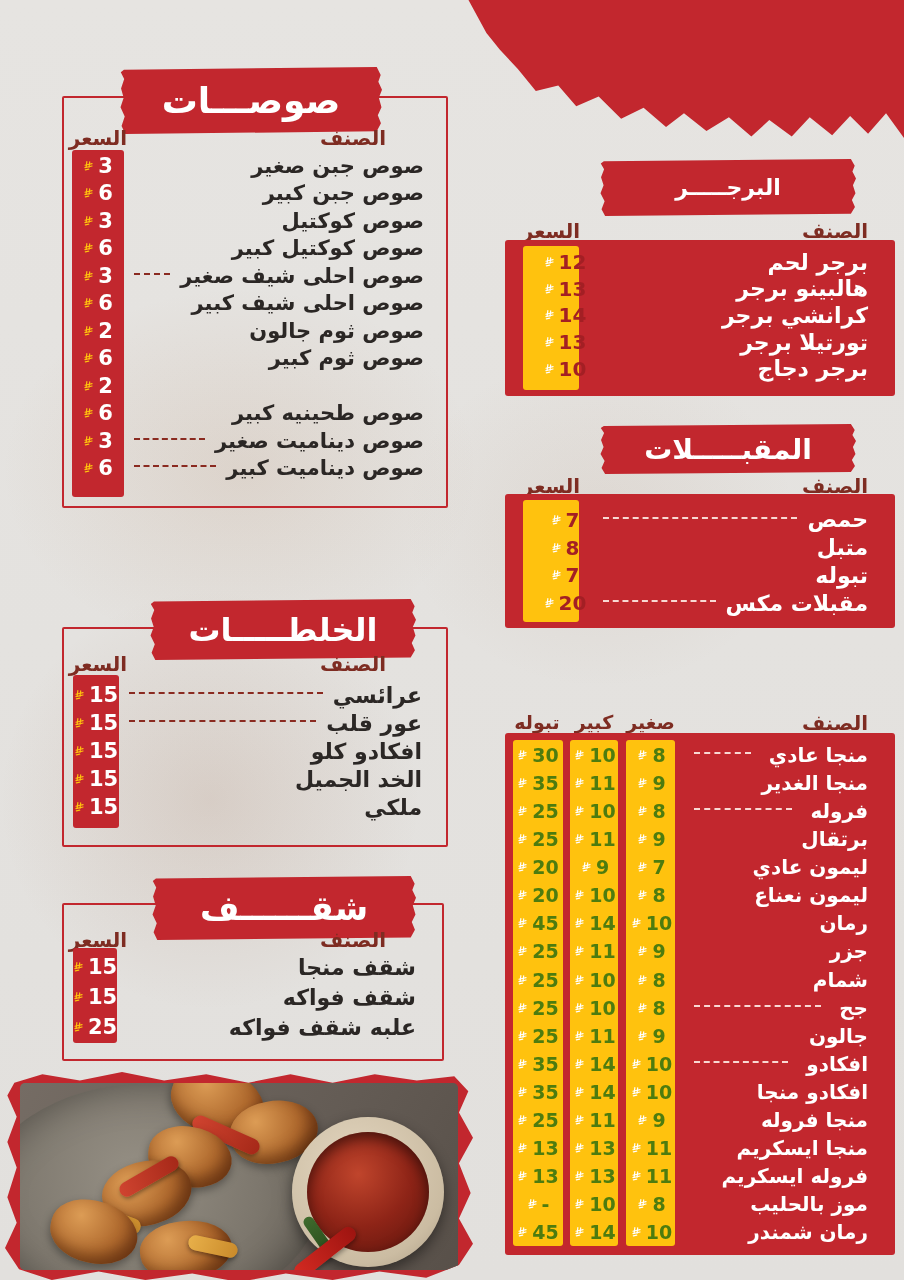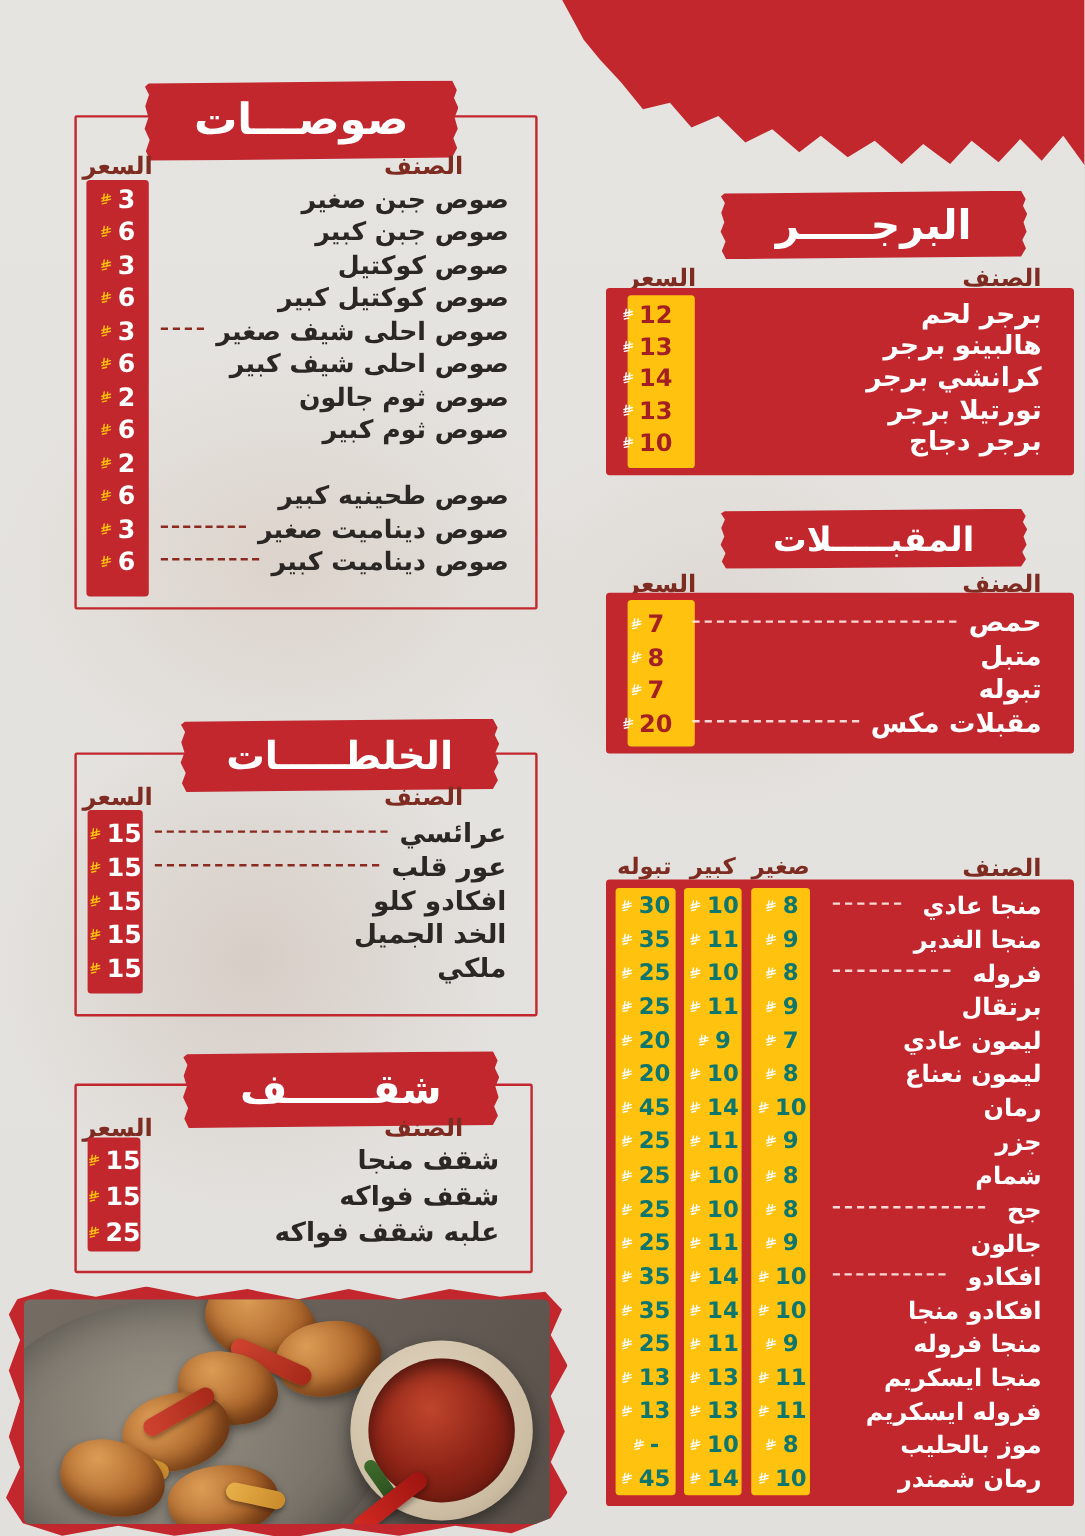--- a/index.html
+++ b/index.html
@@ -15,21 +15,21 @@
   
   .splash{position:absolute;left:455px;top:0;width:449px;height:138px;background:#c2272e;
     clip-path:polygon(3% 0,100% 0,100% 100%,96% 82%,92% 97%,88% 84%,84% 98%,79% 85%,75% 99%,70% 87%,66% 99%,61% 85%,56% 95%,51% 82%,47% 92%,42% 78%,37% 86%,32% 70%,27% 77%,23% 62%,18% 66%,14% 50%,10% 36%,7% 24%,5% 12%);}
   
   .tape{position:absolute;background:#c2272e;color:#fff;display:flex;align-items:center;justify-content:center;
     font-weight:bold;direction:rtl;
     clip-path:polygon(1.5% 4%,98% 0,99.5% 12%,98.6% 22%,100% 34%,98.8% 46%,99.8% 60%,98.4% 72%,99.6% 84%,98% 96%,2% 100%,.6% 88%,1.8% 74%,.2% 60%,1.4% 46%,.4% 32%,1.6% 18%,.3% 8%);}
   .t-sauces{left:120px;top:67px;width:262px;height:67px;font-size:36px;}
   .t-mixes{left:150px;top:599px;width:266px;height:61px;font-size:32px;}
   .t-shaqaf{left:152px;top:876px;width:264px;height:64px;font-size:34px;}
-  .t-burgers{left:600px;top:159px;width:256px;height:57px;font-size:34px;justify-content:center;}
+  .t-burgers{left:600px;top:159px;width:256px;height:57px;font-size:22px;justify-content:center;}
   .t-apps{left:600px;top:424px;width:256px;height:50px;font-size:28px;}
   .t-juices{left:598px;top:661px;width:262px;height:50px;font-size:28px;}
   
   .obox{position:absolute;border:2px solid #c2272e;border-radius:2px;}
   .b-sauces{left:62px;top:96px;width:382px;height:408px;}
   .b-mixes{left:62px;top:627px;width:382px;height:216px;}
   .b-shaqaf{left:62px;top:903px;width:378px;height:154px;}
   
   .panelbg{position:absolute;background:#c2272e;border-radius:3px;}
   .p-burgers{left:505px;top:240px;width:390px;height:156px;}
@@ -69,22 +69,22 @@
   .r-burgers .iname,.r-apps .iname{color:#fff;font-size:22px;}
   .r-juices .iname{color:#fff;font-size:20px;}
   .sp{flex:1;}
   .dash{flex:1;border-bottom:2px dashed #8a2a20;margin:0 10px;transform:translateY(-2px);}
   .r-burgers .dash,.r-apps .dash,.r-juices .dash{border-color:rgba(255,236,230,.9);}
   
   .pcell{display:flex;direction:ltr;align-items:center;justify-content:center;gap:4px;font-weight:bold;flex:none;}
   .r-sauces .pcell{width:52px;margin-left:10px;color:#fff;font-size:21px;}
   .r-mixes .pcell{width:46px;margin-left:11px;color:#fff;font-size:21px;}
   .r-shaqaf .pcell{width:44px;margin-left:11px;color:#fff;font-size:21px;}
-  .r-burgers .pcell,.r-apps .pcell{width:56px;margin-left:6px;color:#a31f24;font-size:20px;}
-  .r-juices .pcell{color:#0f766e;font-size:19px;}
+  .r-burgers .pcell,.r-apps .pcell{width:56px;margin-left:32px;color:#a31f24;font-size:20px;}
+  .r-juices .pcell{color:#4d7c0f;font-size:19px;}
   .c-sml{width:49px;} .c-lrg{width:48px;} .c-gal{width:50px;}
   .r-sauces .cur,.r-mixes .cur,.r-shaqaf .cur{color:#ffc20e;}
   .r-burgers .cur,.r-apps .cur,.r-juices .cur{color:#fff;}
   .cur svg{display:block;}
   
   .photo{position:absolute;left:5px;top:1070px;width:468px;height:212px;background:#c2272e;
     clip-path:polygon(2% 6%,8% 2%,16% 5%,25% 1%,34% 5%,43% 2%,52% 6%,61% 2%,70% 6%,79% 2%,88% 5%,96% 3%,99% 10%,97% 20%,100% 32%,97% 44%,99.5% 58%,97% 70%,100% 82%,97% 92%,90% 98%,80% 95%,70% 99%,60% 96%,50% 100%,40% 96%,30% 99%,20% 95%,10% 99%,3% 94%,0 84%,2.5% 72%,.5% 60%,2.5% 46%,.5% 34%,2.5% 22%,.5% 12%);}
   .photo-in{position:absolute;left:15px;top:13px;right:15px;bottom:12px;border-radius:5px;overflow:hidden;
     background:linear-gradient(120deg,#756c64,#645c55 60%,#585049);}
   .plate{position:absolute;left:-40px;top:0px;width:340px;height:230px;border-radius:50%;

